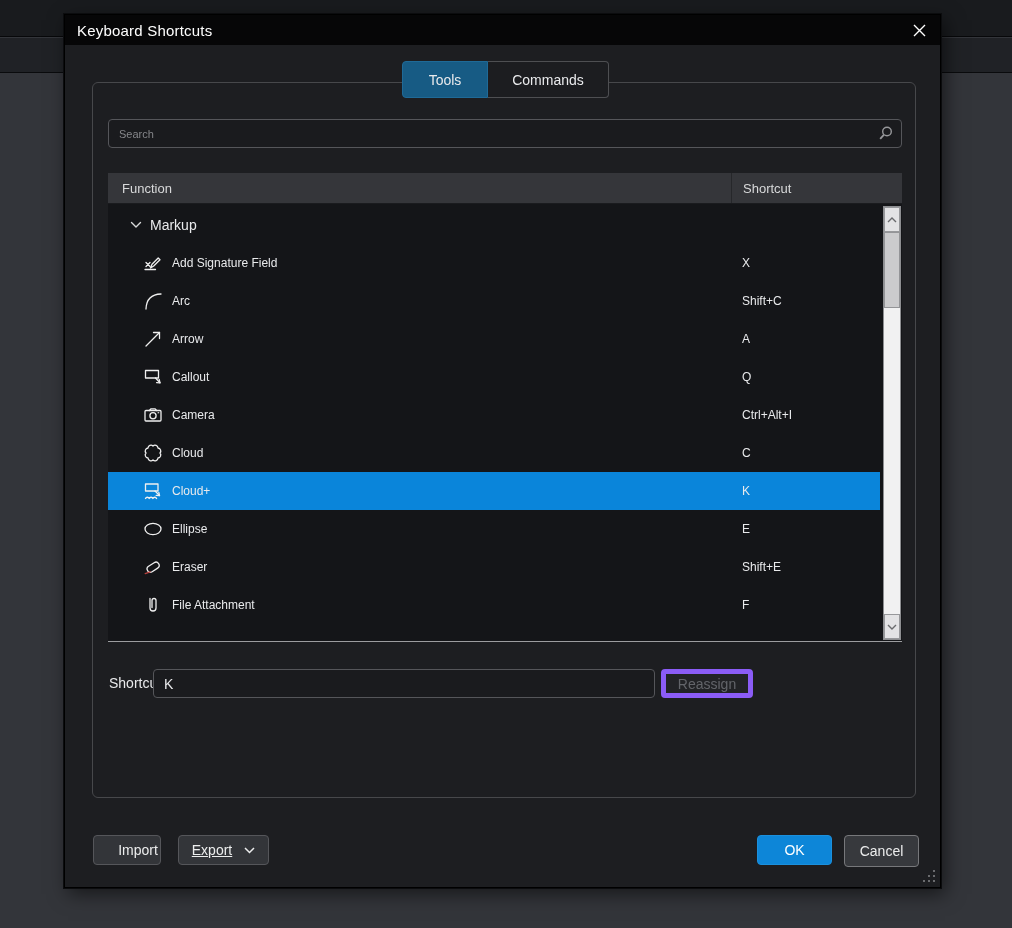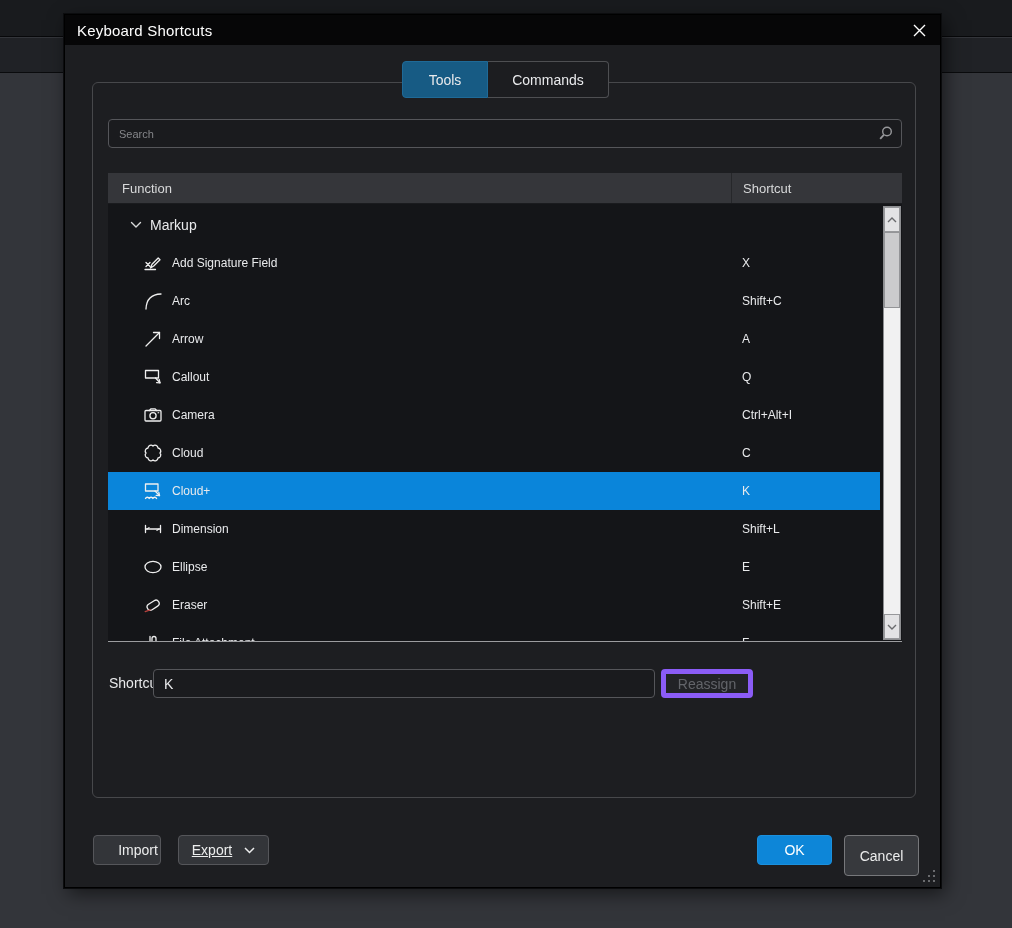--- a/index.html
+++ b/index.html
@@ -80,21 +80,21 @@
   .btn-restore { position:absolute; left:698px; top:0; width:140px; height:29px;
                  background:#3d3e42; border:1px solid #8a8b8e; }
 
   .footer { position:absolute; left:0; top:820px; width:100%; height:30px; z-index:2; }
   .btn-import { position:absolute; left:28px; width:68px; height:30px;
                 background:#333539; border:1px solid #55565a;padding-left:22px; }
   .btn-export { position:absolute; left:113px; width:91px; height:30px;
                 background:#333539; border:1px solid #55565a; gap:12px;text-decoration:underline; }
   .btn-ok { position:absolute; left:692px; width:75px; height:30px;
             background:#0d86d8; border:1px solid #1b90dd; color:#fff; }
-  .btn-cancel { position:absolute; left:779px; width:75px; height:41px;
+  .btn-cancel { position:absolute; left:779px; width:75px; height:32px;
                 background:#37393d; border:1px solid #77787b; }
 
   .grip { position:absolute; right:4px; bottom:4px; width:14px; height:14px; }
 </style>
 </head>
 <body>
 
 <div class="app">
   <div class="app-band1"></div>
   <div class="app-band2"></div>
@@ -207,31 +207,20 @@
             <span class="ricon">
               <svg width="22" height="22" viewBox="0 0 22 22">
                 <rect x="3.5" y="4" width="12.5" height="7" stroke="#efefef" stroke-width="1.3" fill="none" stroke-linecap="round" stroke-linejoin="round"></rect>
                 <path d="M13,11 L17.5,15.5" stroke="#efefef" stroke-width="1.3" fill="none" stroke-linecap="round" stroke-linejoin="round"></path>
                 <path d="M14.2,15.4 L17.5,15.5 L16.8,12.4" stroke="#efefef" stroke-width="1.3" fill="none" stroke-linecap="round" stroke-linejoin="round"></path>
                 <path d="M3.5,18.5 a2,2 0 0 1 3.7,0 a2,2 0 0 1 3.7,0 a2,2 0 0 1 3.7,0" stroke="#efefef" stroke-width="1.3" fill="none" stroke-linecap="round" stroke-linejoin="round"></path>
               </svg>
             </span>
             <span class="rlabel">Cloud+</span>
             <span class="rshort">K</span>
-          </div>
-          <div class="row">
-            <span class="ricon">
-              <svg width="22" height="22" viewBox="0 0 22 22">
-                <path d="M3.5,7.5 V14.5 M18.5,7.5 V14.5" stroke="#efefef" stroke-width="1.3" fill="none" stroke-linecap="round" stroke-linejoin="round"></path>
-                <path d="M3.5,11 H18.5" stroke="#efefef" stroke-width="1.3" fill="none" stroke-linecap="round" stroke-linejoin="round"></path>
-                <path d="M5,11 l2,-1.3 M17,11 l-2,1.3" stroke="#efefef" stroke-width="1.3" fill="none" stroke-linecap="round" stroke-linejoin="round"></path>
-              </svg>
-            </span>
-            <span class="rlabel">Dimension</span>
-            <span class="rshort">Shift+L</span>
           </div>
           <div class="row">
             <span class="ricon">
               <svg width="22" height="22" viewBox="0 0 22 22">
                 <ellipse cx="11" cy="11" rx="8" ry="5.6" stroke="#efefef" stroke-width="1.3" fill="none" stroke-linecap="round" stroke-linejoin="round"></ellipse>
               </svg>
             </span>
             <span class="rlabel">Ellipse</span>
             <span class="rshort">E</span>
           </div>

